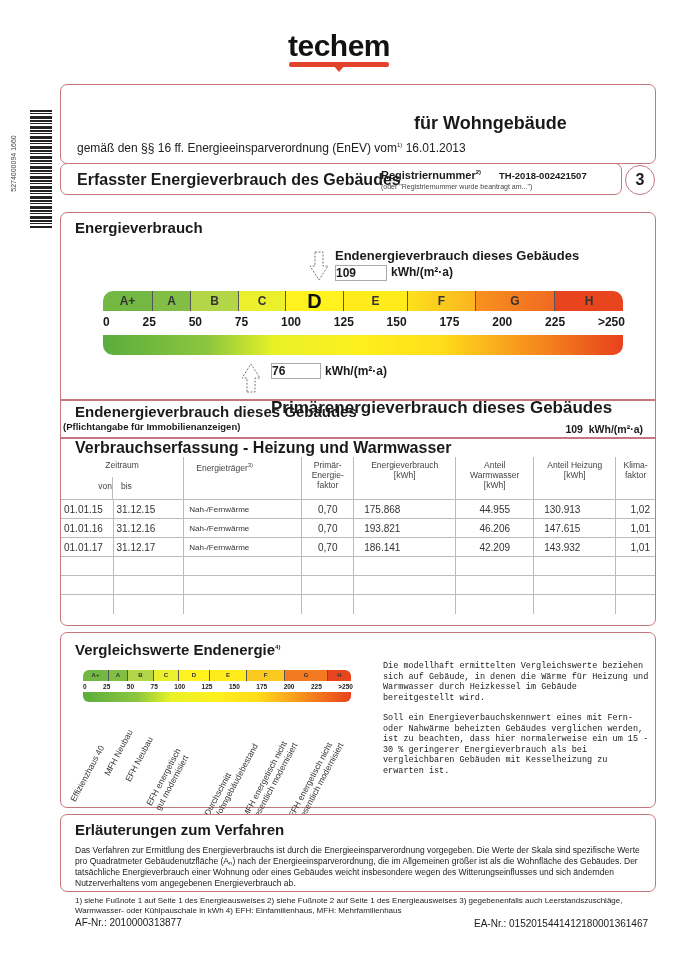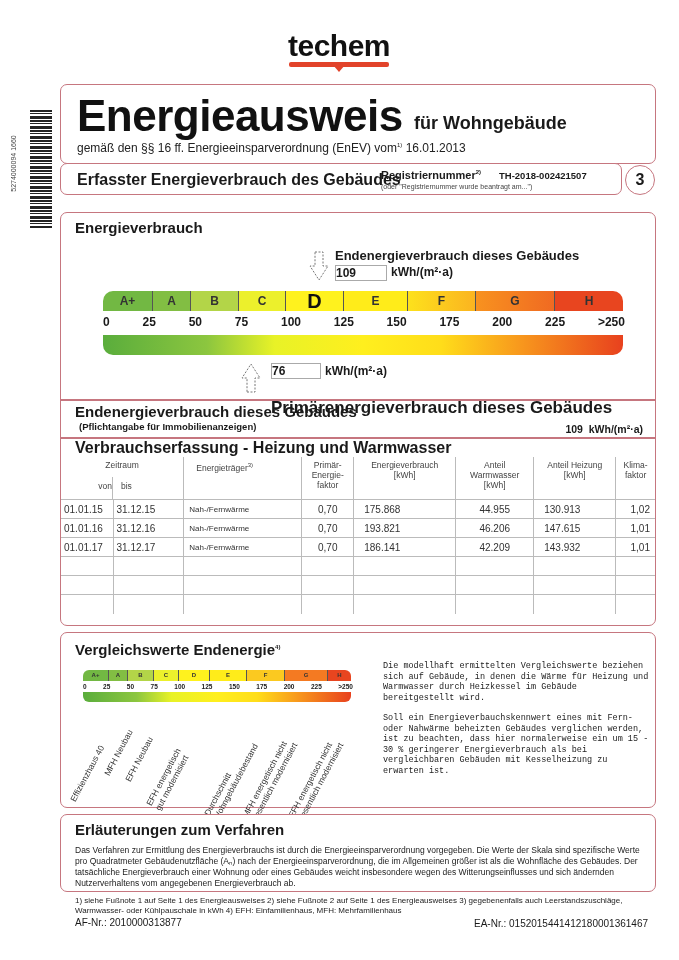--- a/index.html
+++ b/index.html
@@ -55,21 +55,20 @@
 
 <div class="abs logo">
   <div class="logo-text">techem</div>
   <div class="logo-swoosh"></div>
 </div>
 
 <div class="abs barcode"></div>
 <div class="abs barcode-num">5274000094 1660</div>
 
 <div class="box title-box">
-  <div class="big-title">Energieausweis</div>
   <div class="sub-title">für Wohngebäude</div>
   <div class="title-line">
     <span>gemäß den §§ 16 ff. Energieeinsparverordnung (EnEV) vom</span><sup>1)</sup>
     <span>16.01.2013</span>
   </div>
 </div>
 
 <div class="box reg-box">
   <div class="reg-title">Erfasster Energieverbrauch des Gebäudes</div>
   <div class="reg-label"><span>Registriernummer</span><sup>2)</sup></div>
@@ -116,21 +115,21 @@
 
   <svg class="arrow-dn" style="left:180px;top:150px;" viewBox="0 0 20 30">
     <path d="M6 29 H14 V15 H19 L10 1 L1 15 H6 Z" fill="none" stroke="#777" stroke-width="1" stroke-dasharray="2,1.5"></path>
   </svg>
   <div class="valbox" style="left:210px;top:150px;width:50px;height:16px;font-size:12px;line-height:15px;">76</div>
   <div class="abs bold" style="left:264px;top:151px;font-size:12px;">kWh/(m²·a)</div>
   <div class="abs bold" style="left:210px;top:185px;font-size:17px;">Primärenergieverbrauch dieses Gebäudes</div>
 
   <div class="divider" style="top:186px;"></div>
   <div class="sec-h" style="left:14px;top:190px;font-size:15px;">Endenergieverbrauch dieses Gebäudes</div>
-  <div class="abs bold" style="left:18px;top:208px;font-size:9.5px;">(Pflichtangabe für Immobilienanzeigen)</div>
+  <div class="abs bold" style="left:2px;top:208px;font-size:9.5px;">(Pflichtangabe für Immobilienanzeigen)</div>
   <div class="abs bold" style="right:12px;top:210px;font-size:10.5px;white-space:pre;margin-left:25px;">109  kWh/(m²·a)</div>
 
   <div class="divider" style="top:224px;"></div>
   <div class="sec-h" style="left:14px;top:226px;font-size:16px;">Verbrauchserfassung - Heizung und Warmwasser</div>
 
   <table class="cons">
     <thead>
       <tr>
         <th colspan="2" style="width:106px;padding:0;border-right:1px solid #bbb;">
           <div style="padding-top:3px;height:20px;">Zeitraum</div>

